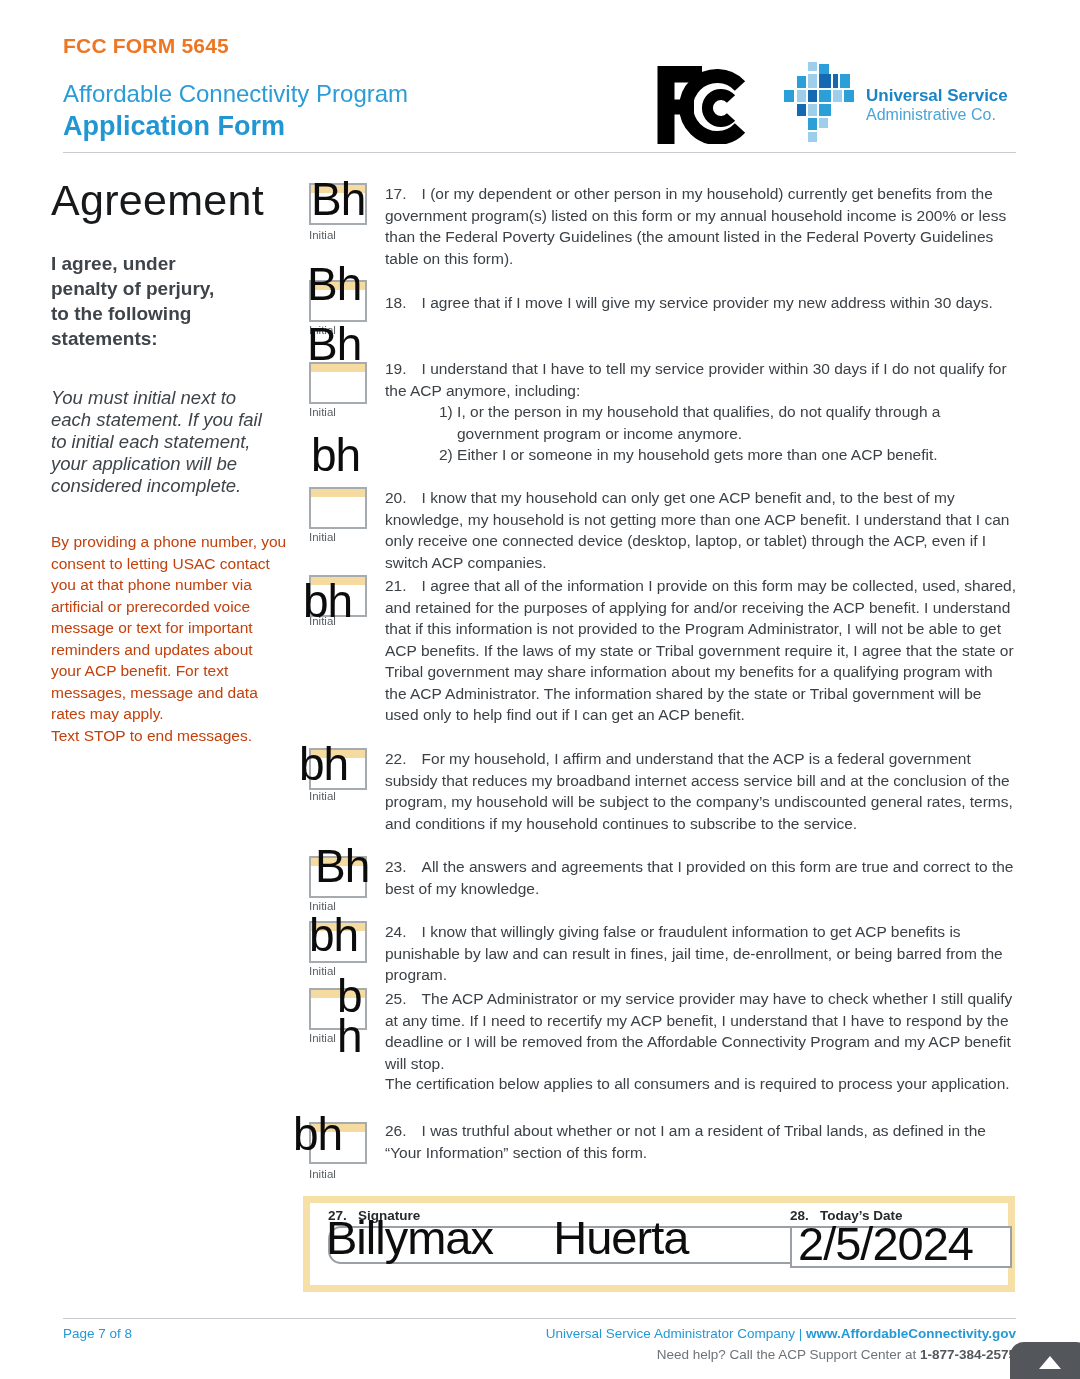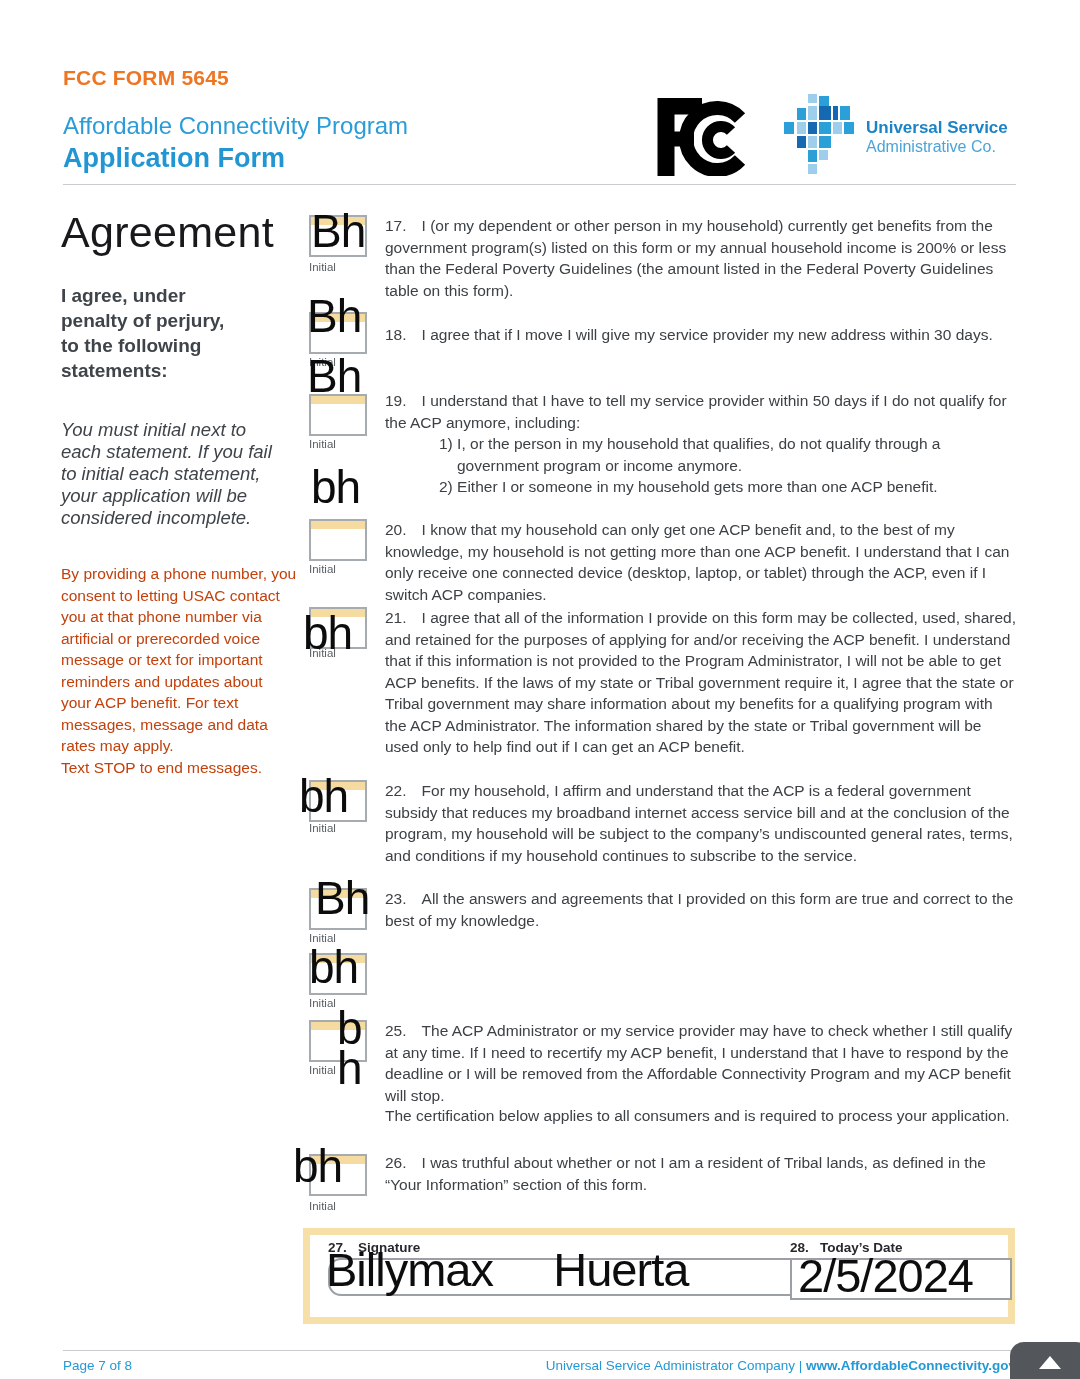--- a/index.html
+++ b/index.html
@@ -1,33 +1,33 @@
 <!DOCTYPE html>
 <html><head>
 <meta charset="utf-8">
 <style>
   html,body{margin:0;padding:0;}
   body{width:1080px;height:1379px;position:relative;background:#ffffff;
        font-family:"Liberation Sans",sans-serif;overflow:hidden;}
-  .page{position:absolute;inset:0;overflow:hidden;margin-top:32px;}
+  .page{position:absolute;inset:0;overflow:hidden;}
 
   
   .hdr{position:absolute;left:63px;top:34px;}
   .form-number{color:#ee7623;font-size:21px;font-weight:bold;letter-spacing:.2px;}
   .program{color:#2b9cd7;font-size:24px;margin-top:22px;}
   .form-title{color:#2196d3;font-size:27px;font-weight:bold;margin-top:3px;}
   .hdr-rule{position:absolute;left:63px;top:152px;width:953px;height:1px;background:#c8ccd0;}
   .fcc-logo{position:absolute;left:652px;top:66px;}
   .usac-logo{position:absolute;left:782px;top:62px;display:flex;align-items:center;}
   .usac-text{margin-left:10px;line-height:1.15;}
   .usac-line1{color:#1a84c7;font-size:17px;font-weight:bold;}
   .usac-line2{color:#4aa4d8;font-size:16px;}
 
   
-  .leftcol{position:absolute;left:61px;top:176px;width:238px;color:#42474c;}
+  .leftcol{position:absolute;left:51px;top:176px;width:238px;color:#42474c;}
   .agreement-title{font-size:43px;color:#17191b;font-weight:400;letter-spacing:.3px;}
   .intro{font-size:19px;font-weight:bold;line-height:25px;margin-top:26px;width:180px;color:#3e4449;}
   .instruction{font-size:18.5px;font-style:italic;line-height:22px;margin-top:36px;width:228px;color:#3e4449;}
   .phone-consent{font-size:15.5px;line-height:21.5px;margin-top:34px;width:236px;color:#c2410c;}
   .phone-consent p{margin:0;}
 
   
   .rightcol{position:absolute;left:305px;top:178px;width:712px;}
   .item{position:absolute;left:0;width:712px;display:flex;}
   .init-area{position:relative;width:80px;flex:none;}
@@ -160,21 +160,21 @@
       <p class="itext"><span class="num">18.</span><span>I agree that if I move I will give my service provider my new address within 30 days.</span></p>
     </div>
 
     <div class="item it19">
       <div class="init-area">
         <div class="iletters">Bh</div>
         <div class="ibox"></div>
         <div class="ilabel">Initial</div>
       </div>
       <div class="itext">
-        <p style="margin:0"><span class="num">19.</span><span>I understand that I have to tell my service provider within 50 days if I do not qualify for the ACP anymore, including:</span></p>
+        <p style="margin:0"><span class="num">19.</span><span>I understand that I have to tell my service provider within 30 days if I do not qualify for the ACP anymore, including:</span></p>
         <p class="sub">1) I, or the person in my household that qualifies, do not qualify through a government program or income anymore.</p>
         <p class="sub">2) Either I or someone in my household gets more than one ACP benefit.</p>
       </div>
     </div>
 
     <div class="item it20">
       <div class="init-area">
         <div class="iletters">bh</div>
         <div class="ibox"></div>
         <div class="ilabel">Initial</div>
@@ -208,20 +208,21 @@
       </div>
       <p class="itext"><span class="num">23.</span><span>All the answers and agreements that I provided on this form are true and correct to the best of my knowledge.</span></p>
     </div>
 
     <div class="item it24">
       <div class="init-area">
         <div class="iletters">bh</div>
         <div class="ibox"></div>
         <div class="ilabel">Initial</div>
       </div>
+      <p class="itext"><span class="num">24.</span><span>I know that willingly giving false or fraudulent information to get ACP benefits is punishable by law and can result in fines, jail time, de-enrollment, or being barred from the program.</span></p>
     </div>
 
     <div class="item it25">
       <div class="init-area">
         <div class="ilet-b">b</div>
         <div class="ilet-h">h</div>
         <div class="ibox"></div>
         <div class="ilabel">Initial</div>
       </div>
       <p class="itext"><span class="num">25.</span><span>The ACP Administrator or my service provider may have to check whether I still qualify at any time. If I need to recertify my ACP benefit, I understand that I have to respond by the deadline or I will be removed from the Affordable Connectivity Program and my ACP benefit will stop.</span></p>

